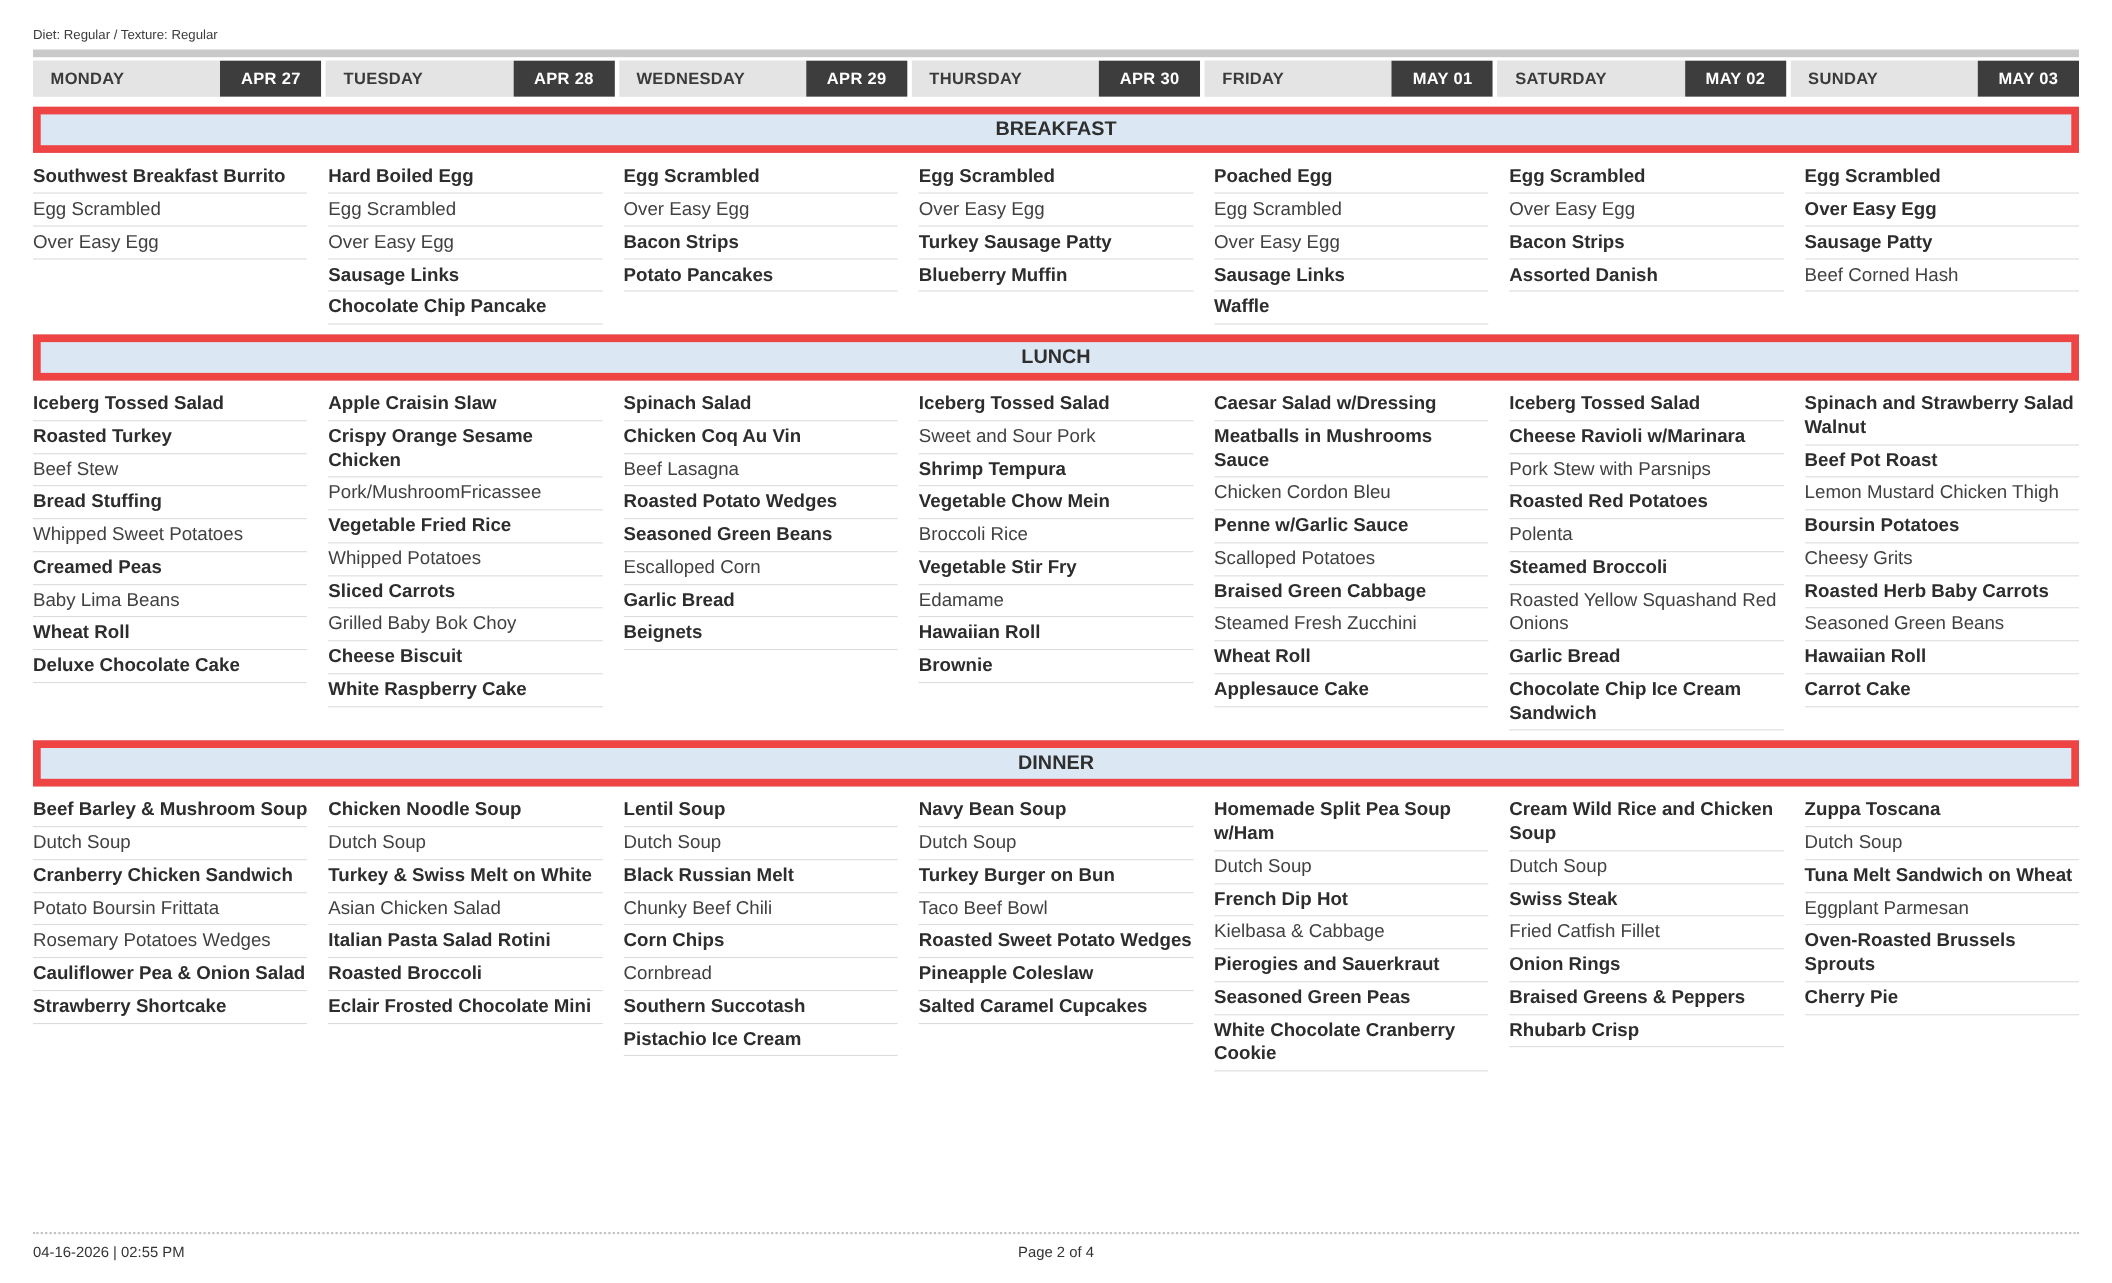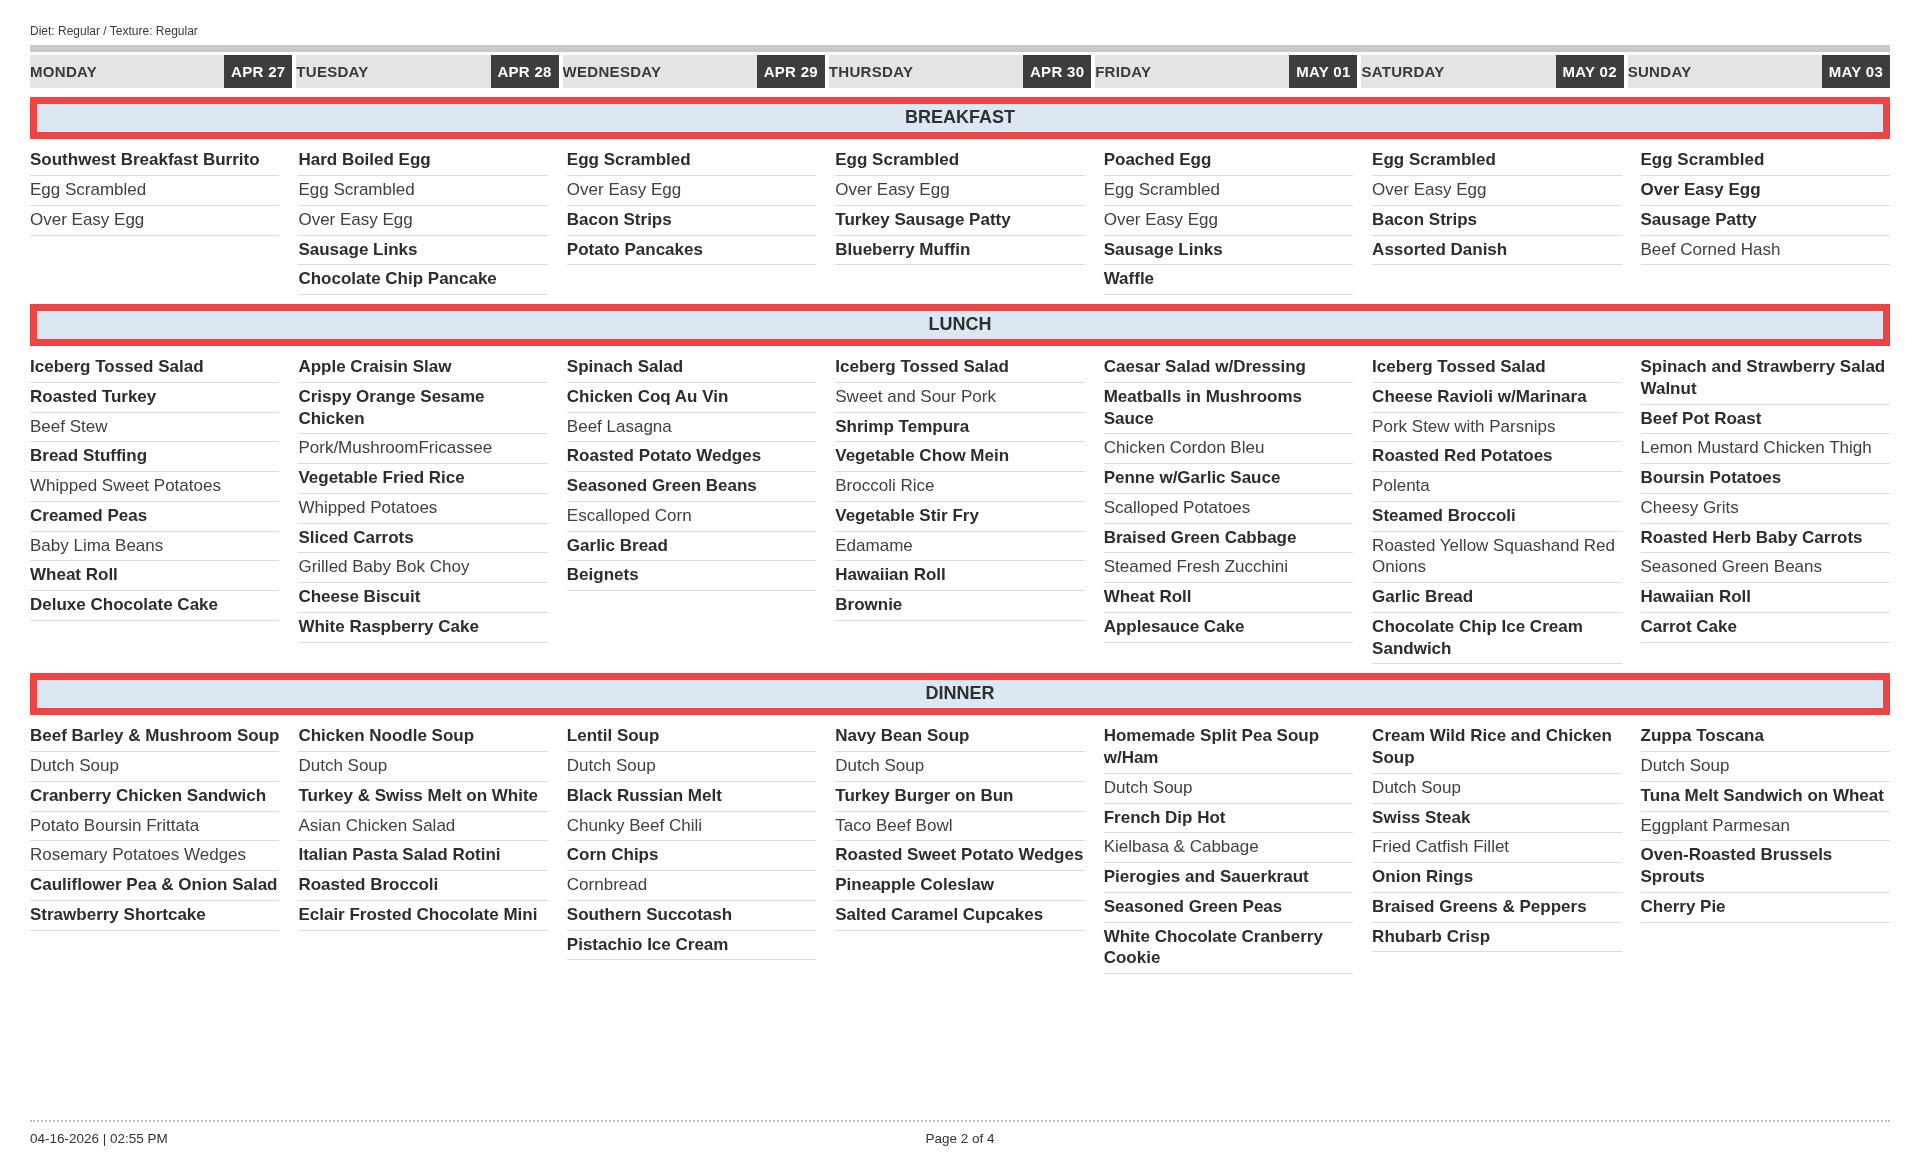--- a/index.html
+++ b/index.html
@@ -15,22 +15,22 @@
   .hdr { display:flex; justify-content:space-between; align-items:flex-start; }
   .title-line { white-space:nowrap; }
   .doc-title { font-size:22px; font-weight:bold; color:#3b3b3b; }
   .doc-service { font-size:17px; color:#3b3b3b; margin-left:6px; }
   .diet-box { width:245px; font-size:12px; color:#3b3b3b; line-height:1.2; }
 
   
   .top-strip { height:7px; background:#c9c9c9; margin-top:7px; }
   .day-row { display:flex; gap:4px; margin-top:3px; }
   .day-cell { flex:1 1 0; display:flex; height:33px; background:#e4e4e4; overflow:hidden; }
-  .day-name { flex:1; font-weight:bold; font-size:15px; color:#3a3a3a; line-height:33px; padding-left:0; letter-spacing:.3px; }
-  .date-badge { width:68px; background:#3d3d3d; color:#ffffff; font-weight:bold; font-size:15px; line-height:33px; text-align:center; letter-spacing:.3px; }
+  .day-name { flex:1; font-weight:bold; font-size:15px; color:#3a3a3a; line-height:33px; padding-left:16px; letter-spacing:.3px; }
+  .date-badge { width:92px; background:#3d3d3d; color:#ffffff; font-weight:bold; font-size:15px; line-height:33px; text-align:center; letter-spacing:.3px; }
 
   
   .section-band { margin-top:9px; background:#dbe7f3; border:7px solid #ef4444; text-align:center; font-weight:bold; font-size:18px; color:#2f2f2f; padding:3px 0 4px; }
 
   
   .menu-grid { display:flex; gap:19px; padding:7px 0 0; align-items:flex-start; }
   .menu-col { flex:1 1 0; min-width:0; }
   .menu-item { font-size:17px; line-height:1.28; padding:3px 0 4px; border-bottom:1px solid #dcdcdc; color:#414141; }
   .menu-item.bold { font-weight:bold; color:#2d2d2d; }
   .grid-0 { min-height:150px; }

